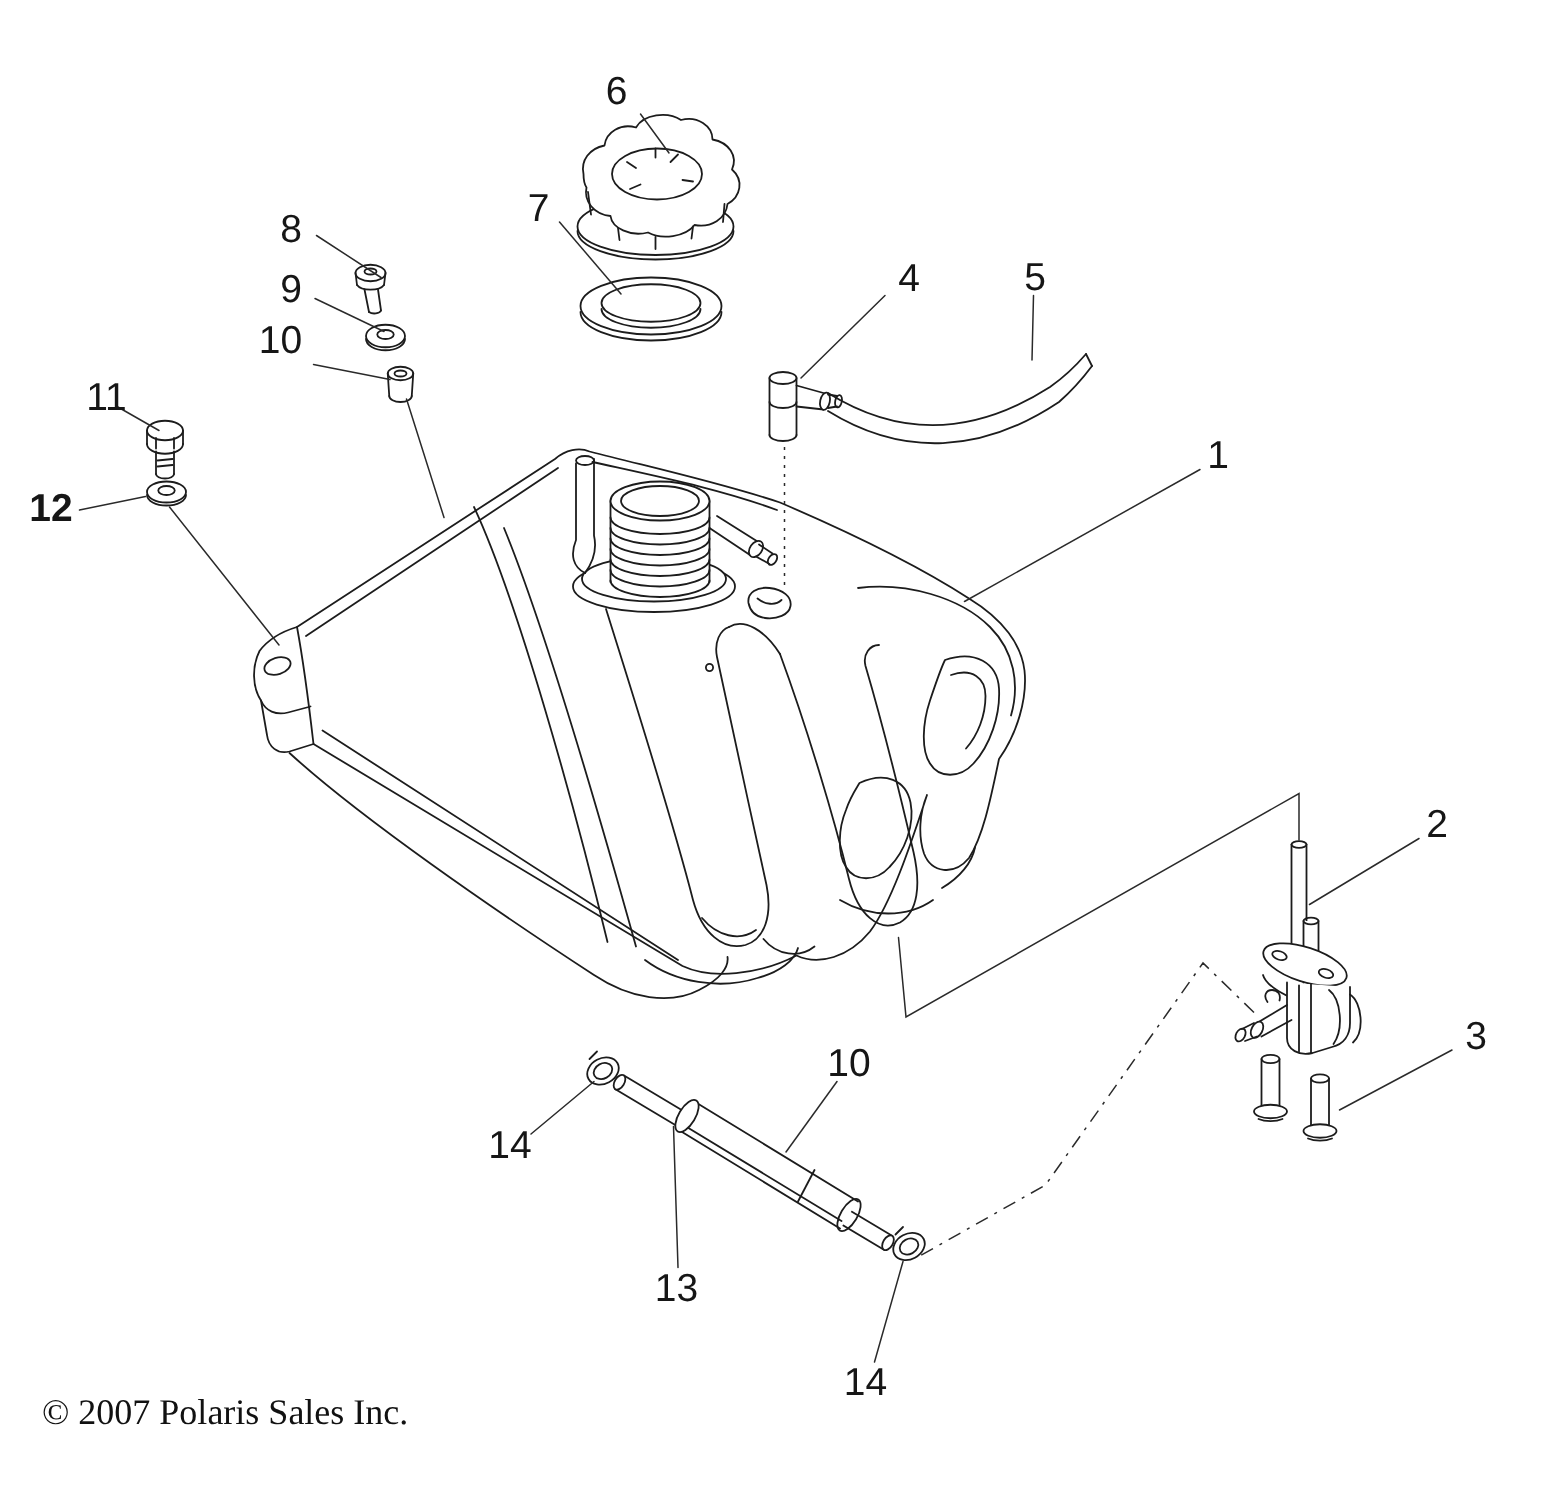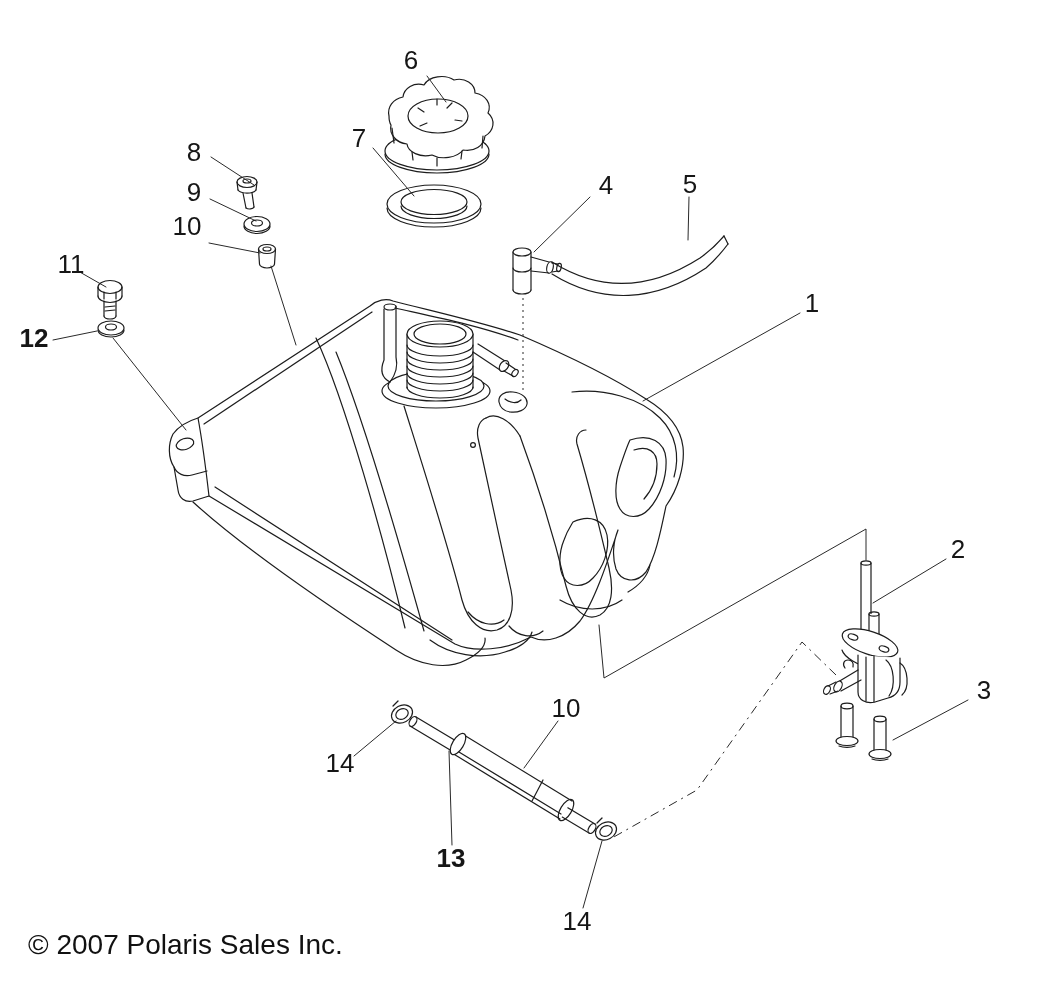--- a/index.html
+++ b/index.html
@@ -19,23 +19,24 @@
     color:#161616;
     letter-spacing:0px;
     line-height:1;
     white-space:nowrap;
     user-select:none;
   }
   .copyright{
     position:absolute;
     left:28px;
     top:929px;
-    font-size:28px;
+    font-size:24px;
     color:#111111;
     white-space:nowrap;
+    font-family:Liberation Serif, serif;
   }
   .ln{fill:none;stroke:#1c1c1c;stroke-width:1.2;stroke-linecap:round;stroke-linejoin:round;}
   .lnw{fill:#ffffff;stroke:#1c1c1c;stroke-width:1.2;stroke-linecap:round;stroke-linejoin:round;}
   .wfill{fill:#ffffff;stroke:none;}
   .leader{fill:none;stroke:#2a2a2a;stroke-width:1;stroke-linecap:round;}
   .dashdot{fill:none;stroke:#2a2a2a;stroke-width:1;stroke-dasharray:9 5 2 5;}
   .dotted{fill:none;stroke:#2a2a2a;stroke-width:1;stroke-dasharray:2 4;}
 </style>
 </head>
 <body>
@@ -333,19 +334,19 @@
   <span class="callout" style="left:984px;top:690px;">3</span>
   <span class="callout" style="left:606px;top:185px;">4</span>
   <span class="callout" style="left:690px;top:184px;">5</span>
   <span class="callout" style="left:411px;top:60px;">6</span>
   <span class="callout" style="left:359px;top:138px;">7</span>
   <span class="callout" style="left:194px;top:152px;">8</span>
   <span class="callout" style="left:194px;top:192px;">9</span>
   <span class="callout" style="left:187px;top:226px;">10</span>
   <span class="callout" style="left:71px;top:264px;text-align:right;">11</span>
   <span class="callout" style="left:34px;top:338px;font-weight:bold;">12</span>
-  <span class="callout" style="left:451px;top:858px;font-weight:bold;">13</span>
+  <span class="callout" style="left:451px;top:858px;">13</span>
   <span class="callout" style="left:340px;top:763px;">14</span>
   <span class="callout" style="left:577px;top:921px;">14</span>
   <span class="callout" style="left:566px;top:708px;">10</span>
 
   <div class="copyright">© 2007 Polaris Sales Inc.</div>
 </div>
 
 </body></html>

